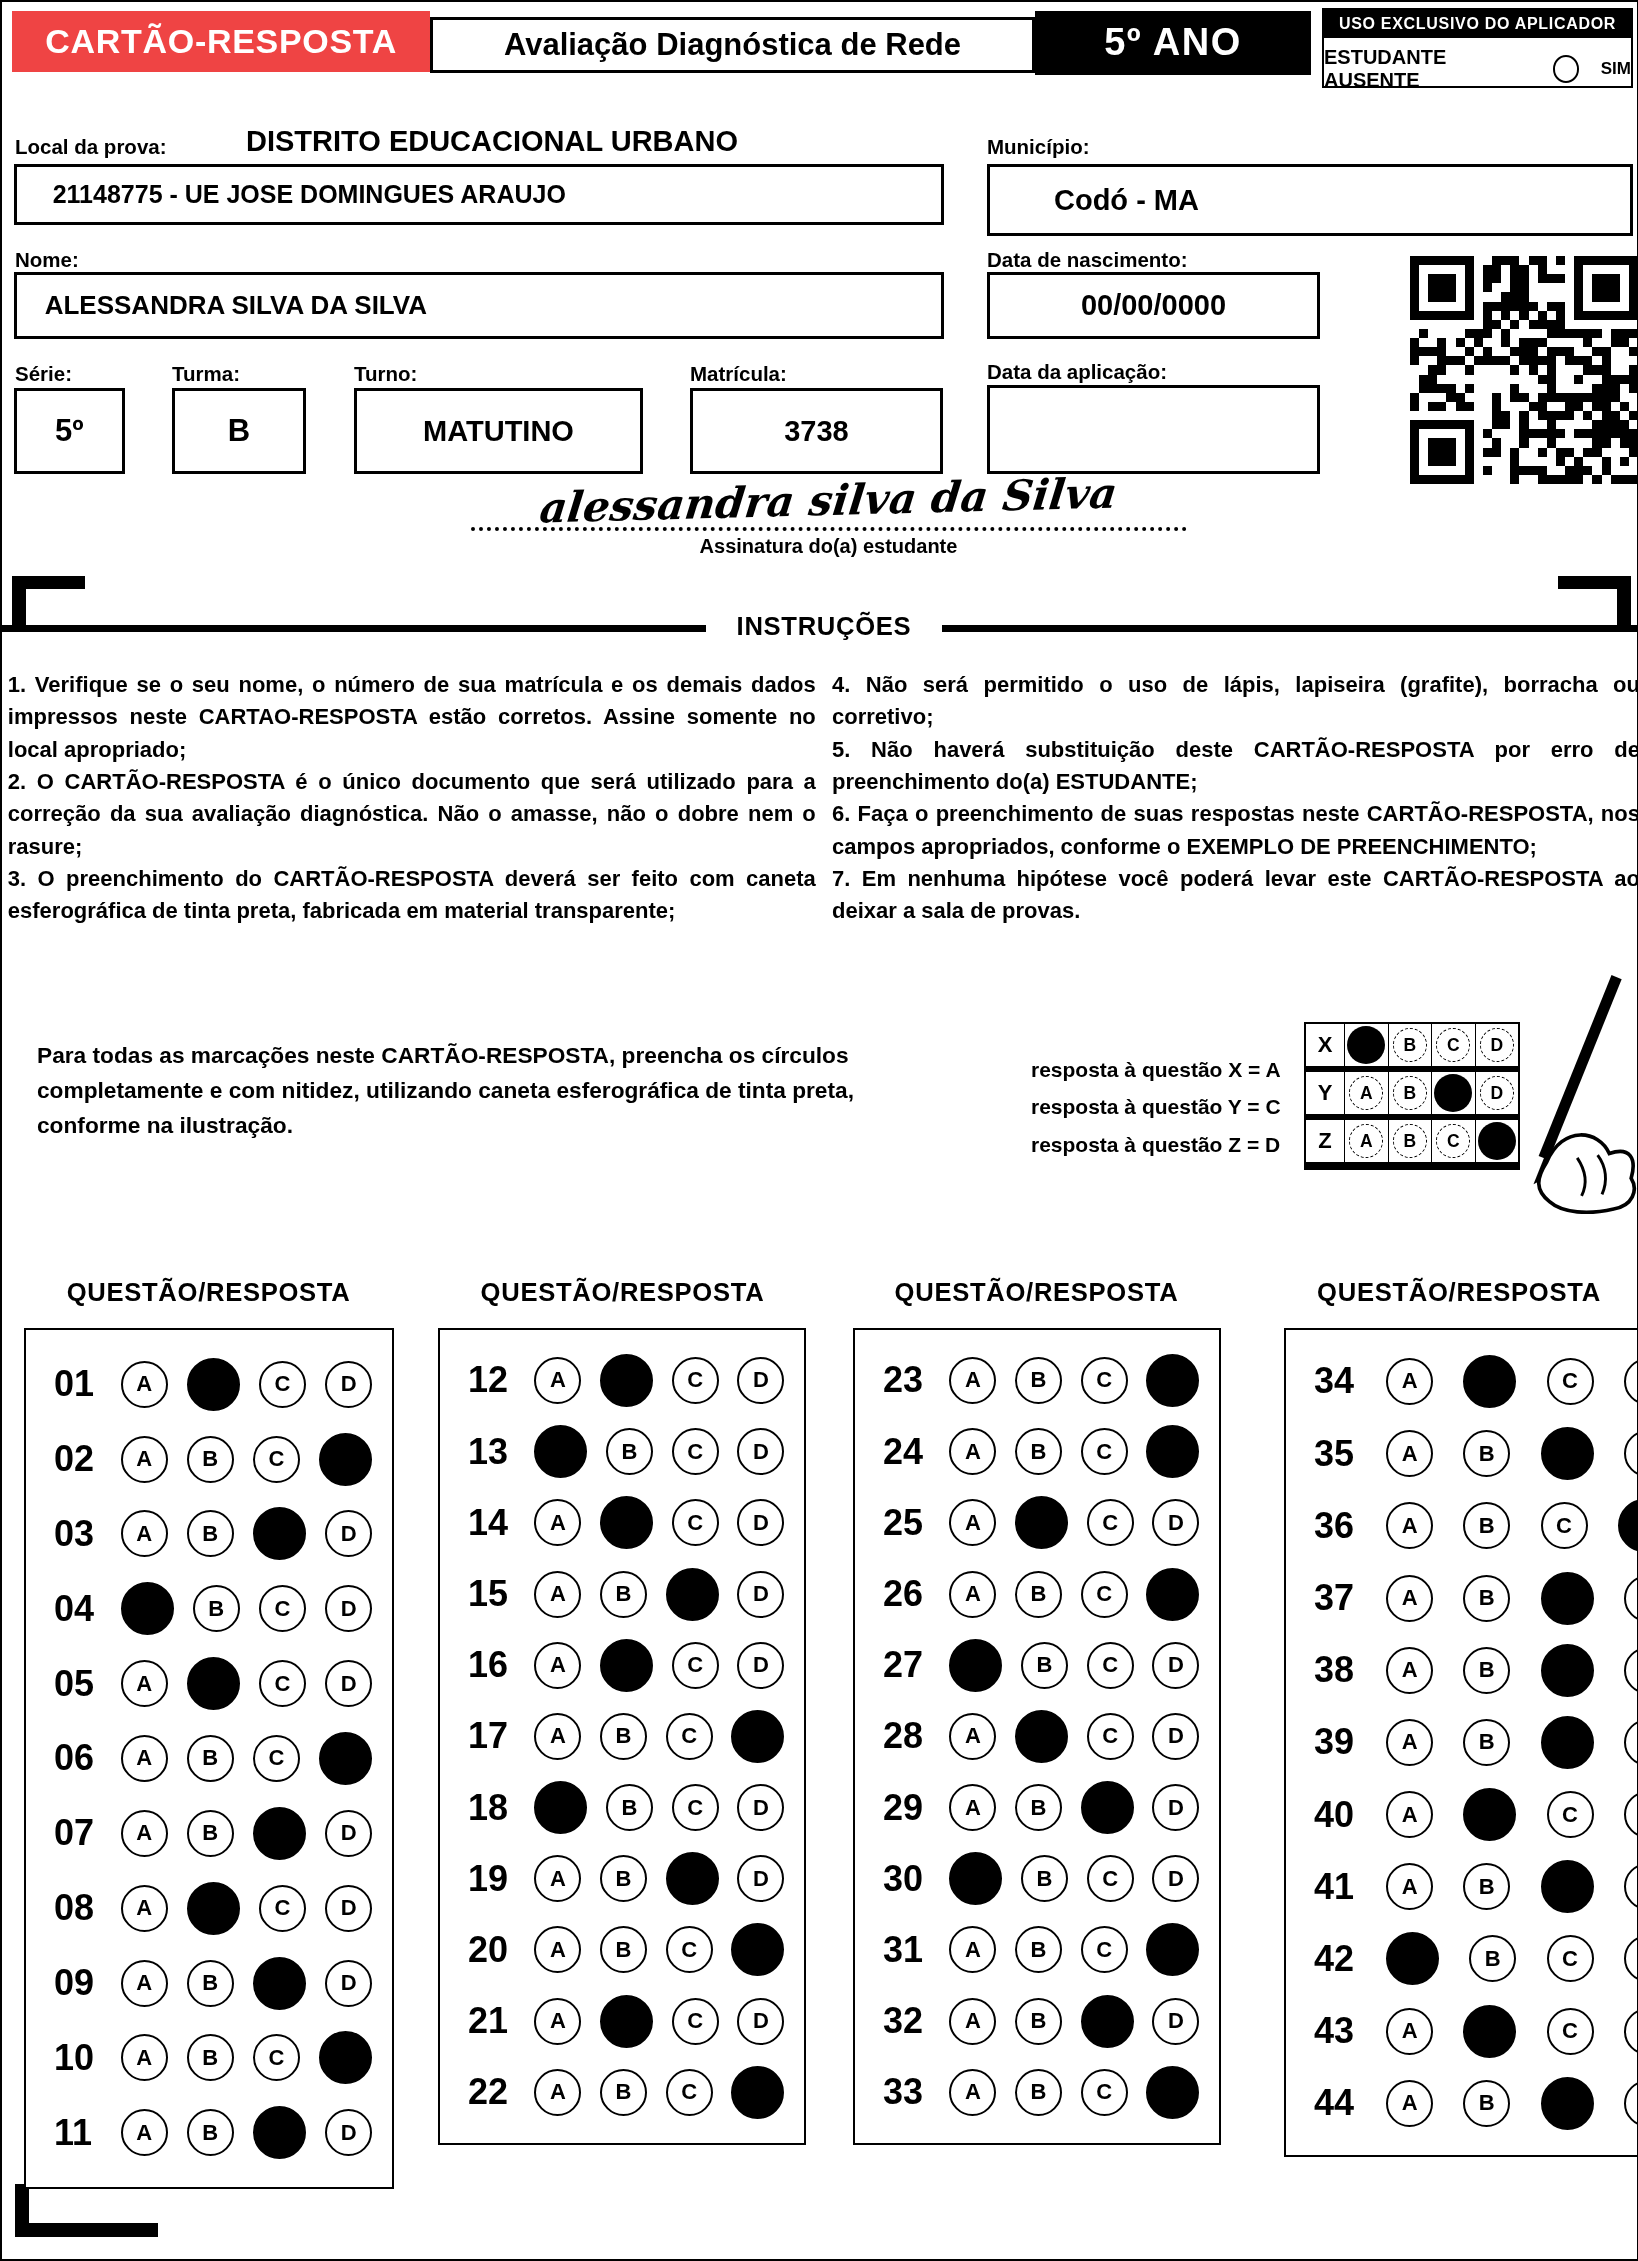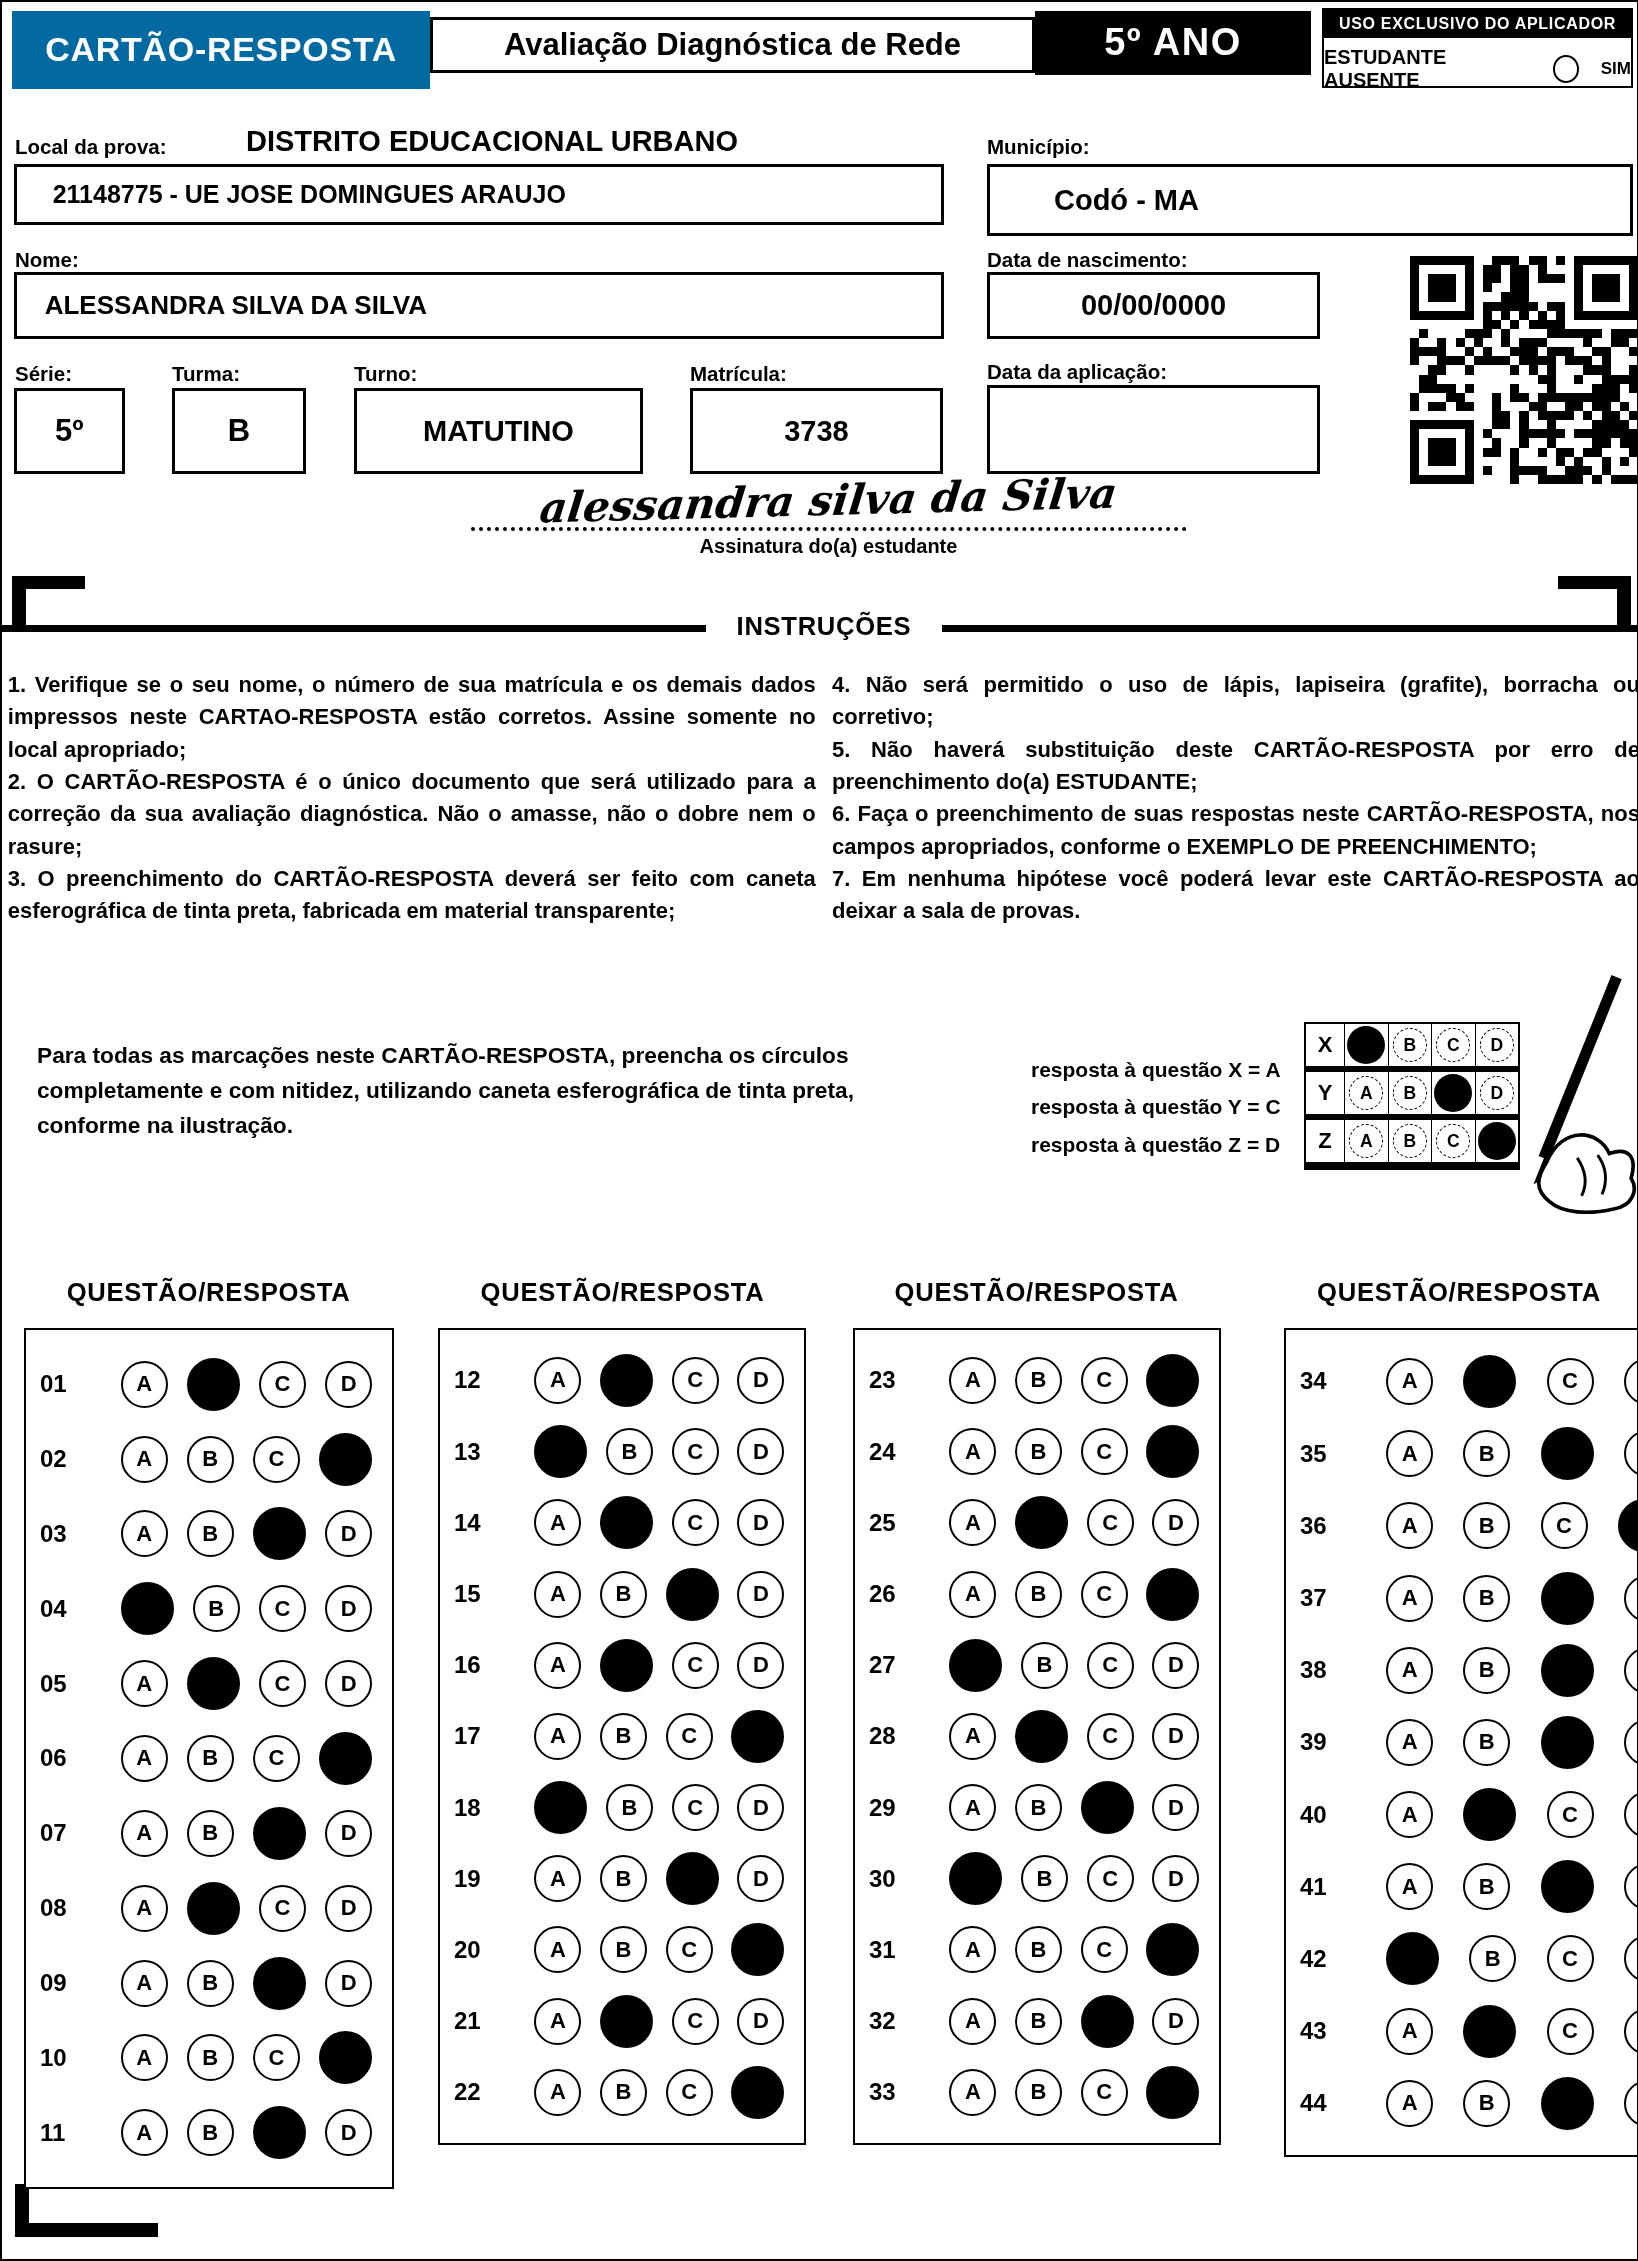--- a/index.html
+++ b/index.html
@@ -6,21 +6,21 @@
   html,body{margin:0;padding:0;background:#888;}
   .page{
     position:relative;width:1639px;height:2261px;background:#fff;
     font-family:"Liberation Sans",sans-serif;color:#000;
     border:2.9px solid #000;box-sizing:border-box;overflow:hidden;
   }
   .page *{box-sizing:border-box;}
   .abs{position:absolute;}
 
   
-  .hdr-title{left:10.2px;top:8.8px;width:418px;height:78px;background:#0369a1;color:#fff;
+  .hdr-title{left:10.2px;top:8.8px;width:418px;height:61px;background:#ef4444;color:#fff;
     display:flex;align-items:center;justify-content:center;font-weight:700;font-size:34px;letter-spacing:0.7px;}
   .hdr-exam{left:428px;top:14.6px;width:605px;height:56px;background:#fff;border:3.7px solid #000;
     display:flex;align-items:center;justify-content:center;font-weight:700;font-size:31px;}
   .hdr-grade{left:1033px;top:8.8px;width:276px;height:64px;background:#000;color:#fff;
     display:flex;align-items:center;justify-content:center;font-weight:700;font-size:38px;letter-spacing:1.5px;}
   .hdr-right{left:1320px;top:5.8px;width:311px;height:80px;border:2.9px solid #000;background:#fff;}
   .hdr-right .bar{height:28px;background:#000;color:#fff;display:flex;align-items:center;justify-content:center;
     font-weight:700;font-size:16px;letter-spacing:0.7px;}
   .hdr-right .absent{height:63px;display:flex;align-items:center;justify-content:center;gap:22px;
     font-weight:700;font-size:20px;}
@@ -67,21 +67,21 @@
   .ex-bubble{width:34px;height:34px;border:1.5px dashed #000;border-radius:50%;
     display:flex;align-items:center;justify-content:center;font-weight:700;font-size:17.5px;}
   .ex-bubble.filled{background:#000;color:transparent;border-color:#000;width:38px;height:38px;}
   .pen-svg{left:1479px;top:972px;width:156px;height:241px;z-index:5;}
 
   
   .qhdr{font-weight:700;font-size:25.6px;text-align:center;letter-spacing:0.7px;}
   .qbox{border:2.9px solid #000;display:flex;flex-direction:column;justify-content:space-evenly;
     padding:5.8px 0;background:#fff;}
   .qrow{display:flex;align-items:center;}
-  .qnum{width:85px;padding-left:14px;font-weight:700;font-size:24px;}
+  .qnum{width:85px;padding-left:28px;font-weight:700;font-size:36px;}
   .bubbles{flex:1;display:flex;justify-content:space-around;align-items:center;padding-right:10.2px;}
   .bubble{width:47px;height:47px;border:2.2px solid #000;border-radius:50%;
     display:flex;align-items:center;justify-content:center;font-weight:700;font-size:22px;background:#fff;}
   .bubble.filled{background:#000;border-color:#000;color:transparent;width:53px;height:53px;}
 
   .qr-svg{left:1408px;top:254px;width:228px;height:228px;}
 </style>
 </head>
 <body>
 

